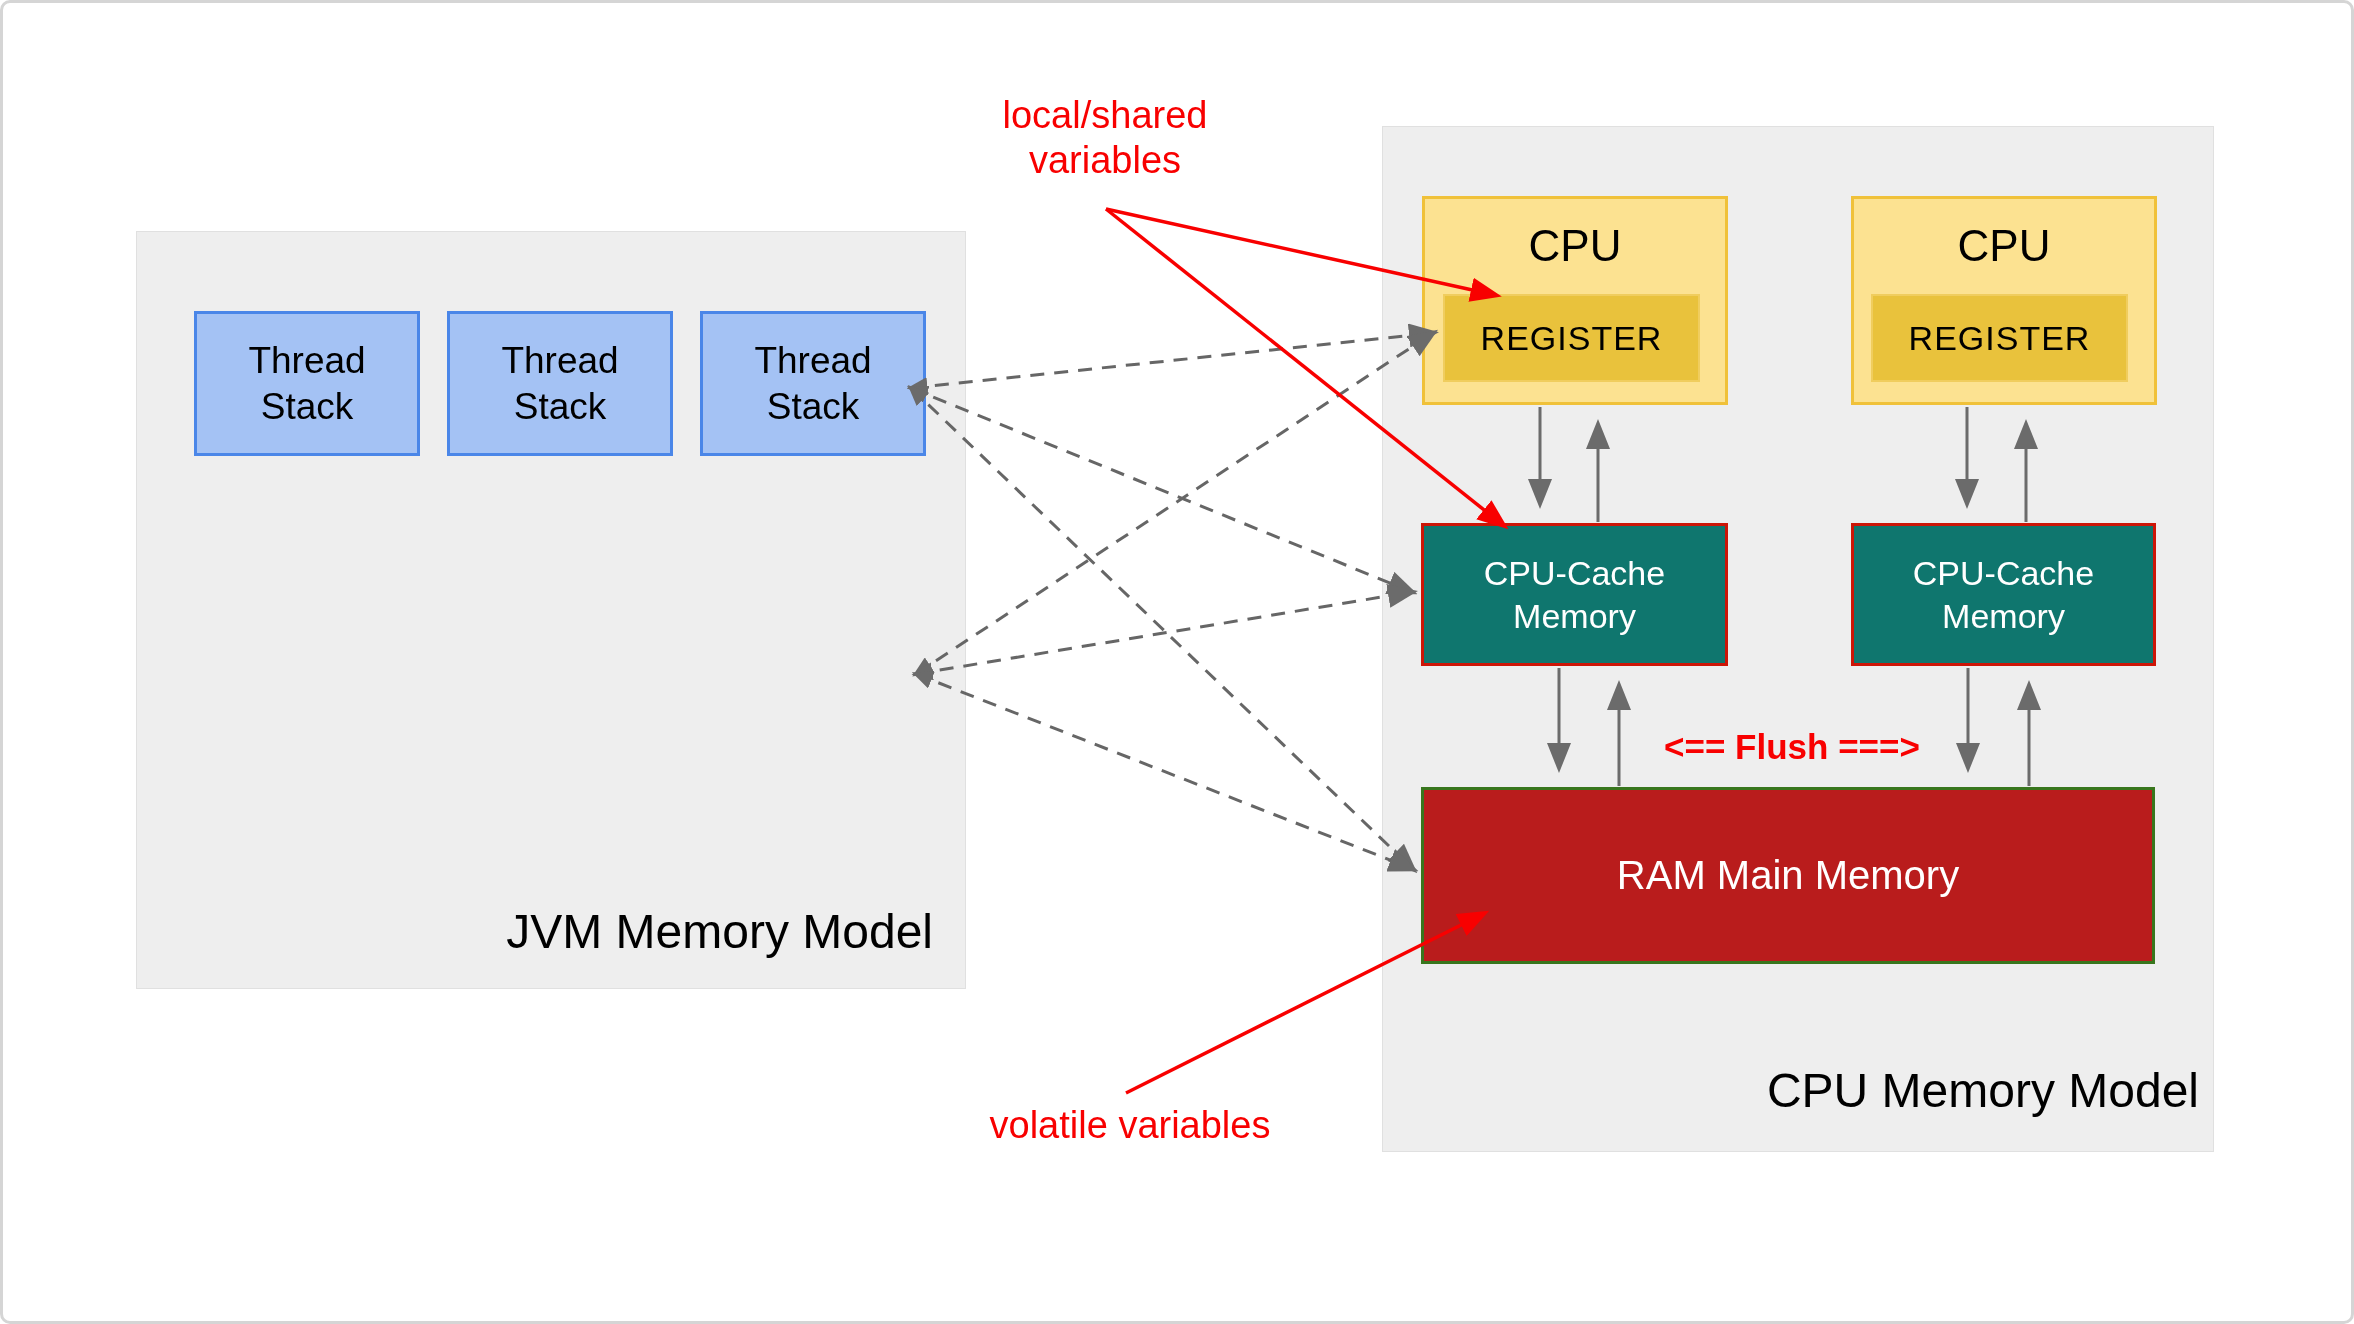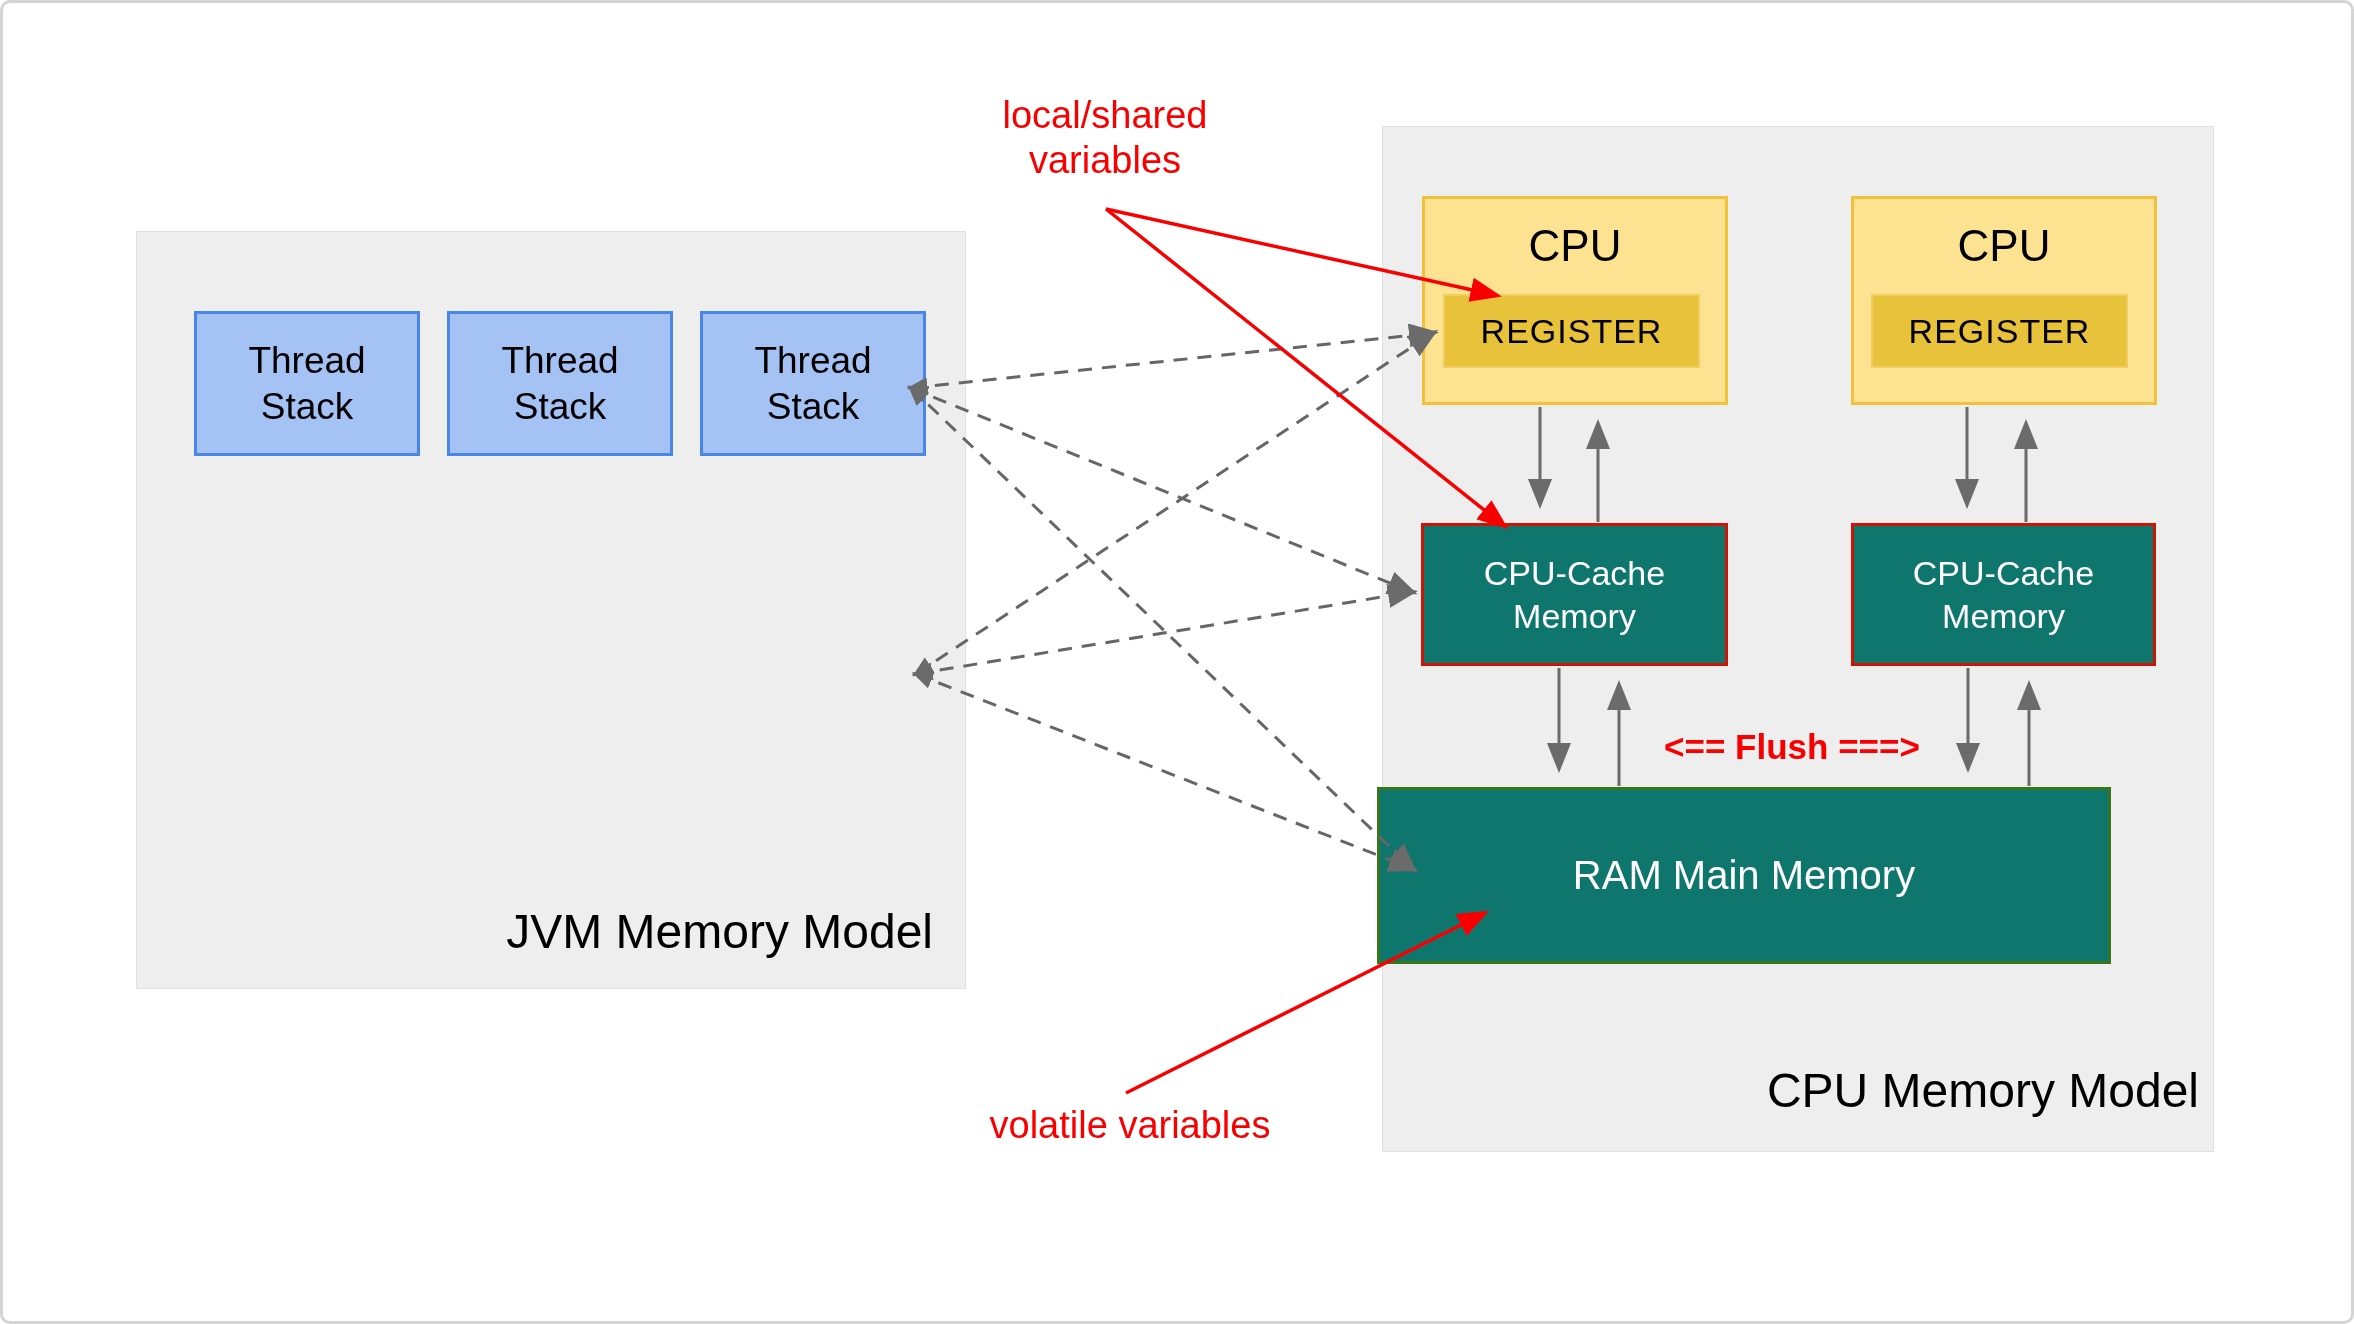--- a/index.html
+++ b/index.html
@@ -48,34 +48,34 @@
   .cpu-container{left:1379px;top:123px;width:832px;height:1026px;}
   .cpu-box{
     top:193px;width:306px;height:209px;
     background:#fce291;border:3px solid #f0c139;
     font-size:44px;color:#000;
     display:flex;justify-content:center;align-items:flex-start;
     padding-top:22px;
   }
   .cpu1{left:1419px;} .cpu2{left:1848px;}
   .register{
-    top:291px;width:257px;height:74px;
+    top:291px;width:257px;height:88px;
     background:#e9c23c;border:2px solid #f0cd5e;
     font-size:34px;color:#000;letter-spacing:1px;
   }
   .reg1{left:1440px;} .reg2{left:1868px;}
   .cache{
     top:520px;width:307px;height:143px;
     background:#0f766e;border:3px solid #cc1507;
     font-size:34px;line-height:1.25;color:#ffffff;
   }
   .cache1{left:1418px;} .cache2{left:1848px;width:305px;}
   .ram{
-    left:1374px;top:784px;width:734px;height:177px;
-    background:#0f766e;border:3px solid #38761d;
+    left:1418px;top:784px;width:734px;height:177px;
+    background:#b91c1c;border:3px solid #38761d;
     font-size:40px;color:#ffffff;
   }
 
   
   .annotation{
     color:#f80000;font-size:38px;text-align:center;line-height:45px;
   }
   .local-shared{left:940px;top:90px;width:324px;}
   .volatile{left:947px;top:1100px;width:360px;}
   .flush{left:1639px;top:723px;width:300px;font-weight:bold;font-size:35px;line-height:41px;}

